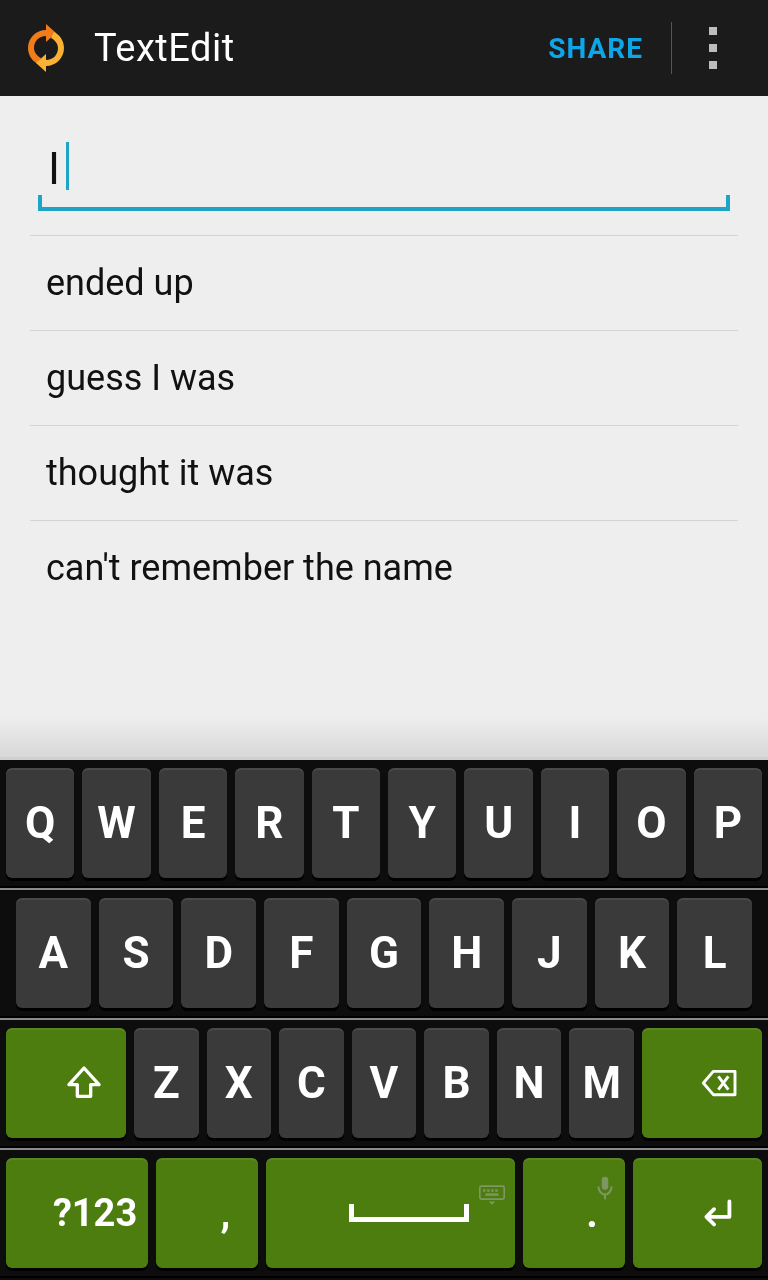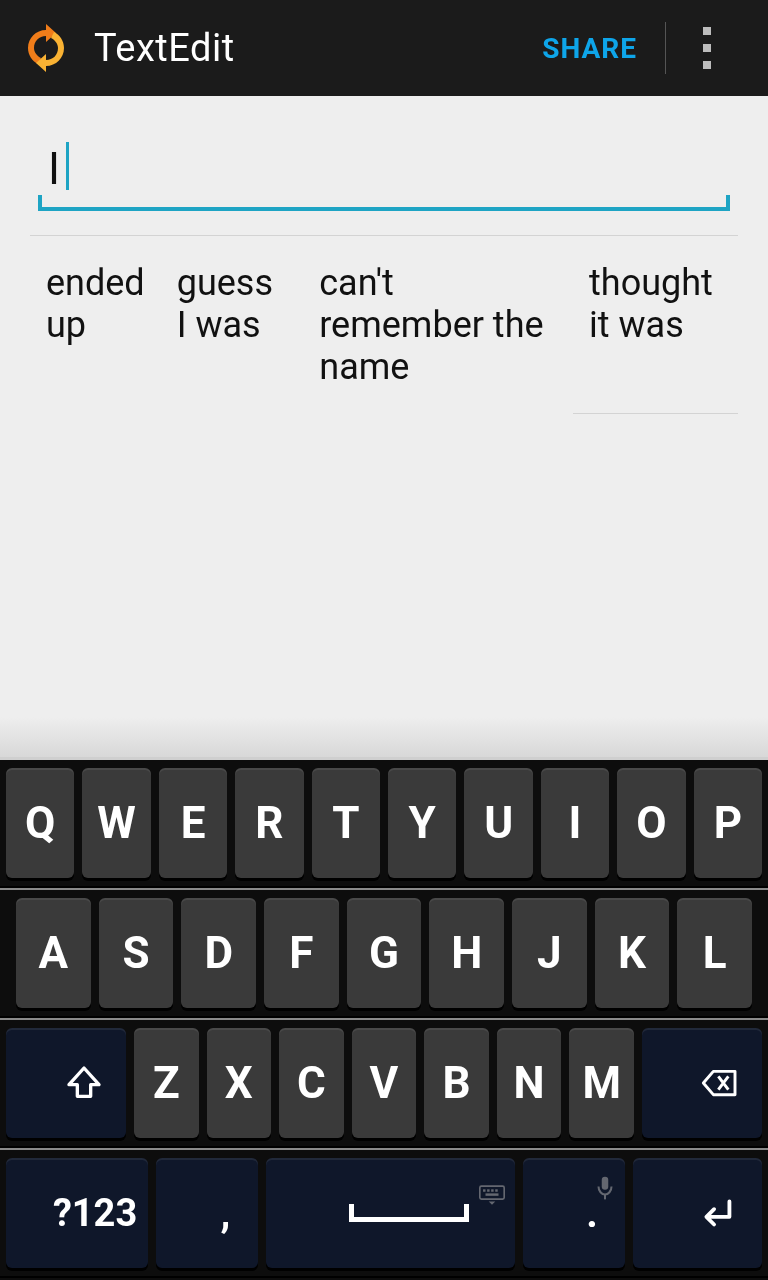--- a/index.html
+++ b/index.html
@@ -5,21 +5,21 @@
   * { margin: 0; padding: 0; box-sizing: border-box; }
   html, body { width: 768px; height: 1280px; overflow: hidden; font-family: Roboto, "Helvetica Neue", Arial, sans-serif; }
   body { display: flex; flex-direction: column; background: #eeeeee; }
 
   
   .action-bar {
     height: 96px;
     background: #1b1b1b;
     display: flex;
     align-items: center;
-    padding: 0 26px 0 20px;
+    padding: 0 20px 0 20px;
     color: #ffffff;
   }
   .app-icon {
     width: 52px; height: 52px; margin-right: 22px;
     display: flex; align-items: center; justify-content: center;
   }
   .app-title { font-size: 38px; font-weight: 400; letter-spacing: 0.5px; flex: 1; }
   .share-btn {
     font-size: 28px; font-weight: 700; letter-spacing: 1px;
     padding: 0 26px; height: 100%; display: flex; align-items: center;
@@ -54,21 +54,21 @@
   }
   .text-input {
     font-size: 44px; color: #111; background: transparent; border: none; outline: none;
     width: 100%;
   }
   .cursor {
     display: inline-block; width: 3px; height: 48px; background: #1ea4c4;
     vertical-align: -6px; margin-left: 6px;
   }
 
-  .suggestion-list { display: flex; }
+  .suggestion-list { display: flex; flex-direction: column; }
   .suggestion {
     font-size: 36px; color: #111;
     padding: 26px 16px;
     border-top: 1px solid #d3d3d3;
   }
   .suggestion:last-child { border-bottom: 1px solid #d3d3d3; }
   .content-fade {
     height: 40px;
     background: linear-gradient(to bottom, rgba(238,238,238,0), #d8d8d8);
     margin: 0 -30px;
@@ -95,21 +95,21 @@
     background: #3a3a3a;
     border-radius: 6px;
     box-shadow: inset 0 2px 0 rgba(255,255,255,0.08), 0 3px 0 #000;
     color: #ffffff;
     font-size: 44px;
     font-weight: 700;
     display: flex; align-items: center; justify-content: center;
     position: relative;
     user-select: none;
   }
-  .key.dark { background: #0f172a; padding-left: 36px; }
+  .key.dark { background: #4d7c0f; padding-left: 36px; }
   .key.shift svg, .key.back svg { width: 40px; height: 40px; fill: #fff; stroke: #fff; }
   .key.space { flex: 3.2; }
   .key.space .spacebar {
     width: 120px; height: 18px; border: 5px solid #fff; border-top: none;
   }
   .key.symnum { flex: 1.6; font-size: 38px; font-weight: 700; }
   .key.comma, .key.period { font-size: 40px; }
   .key.period .mic-badge, .key.space .kbd-badge {
     position: absolute; top: 6px; right: 10px; opacity: 0.55;
   }
@@ -138,22 +138,22 @@
 </div>
 
 <div class="content">
   <div class="text-input-wrap">
     <span class="text-input">I</span><span class="cursor"></span>
   </div>
 
   <div class="suggestion-list">
     <div class="suggestion">ended up</div>
     <div class="suggestion">guess I was</div>
+    <div class="suggestion">thought it was</div>
     <div class="suggestion" style="border-bottom:none">can't remember the name</div>
-    <div class="suggestion">thought it was</div>
   </div>
   <div style="flex:1"></div>
   <div class="content-fade"></div>
 </div>
 
 <div class="keyboard">
   <div class="krow">
     <div class="key">Q</div>
     <div class="key">W</div>
     <div class="key">E</div>

